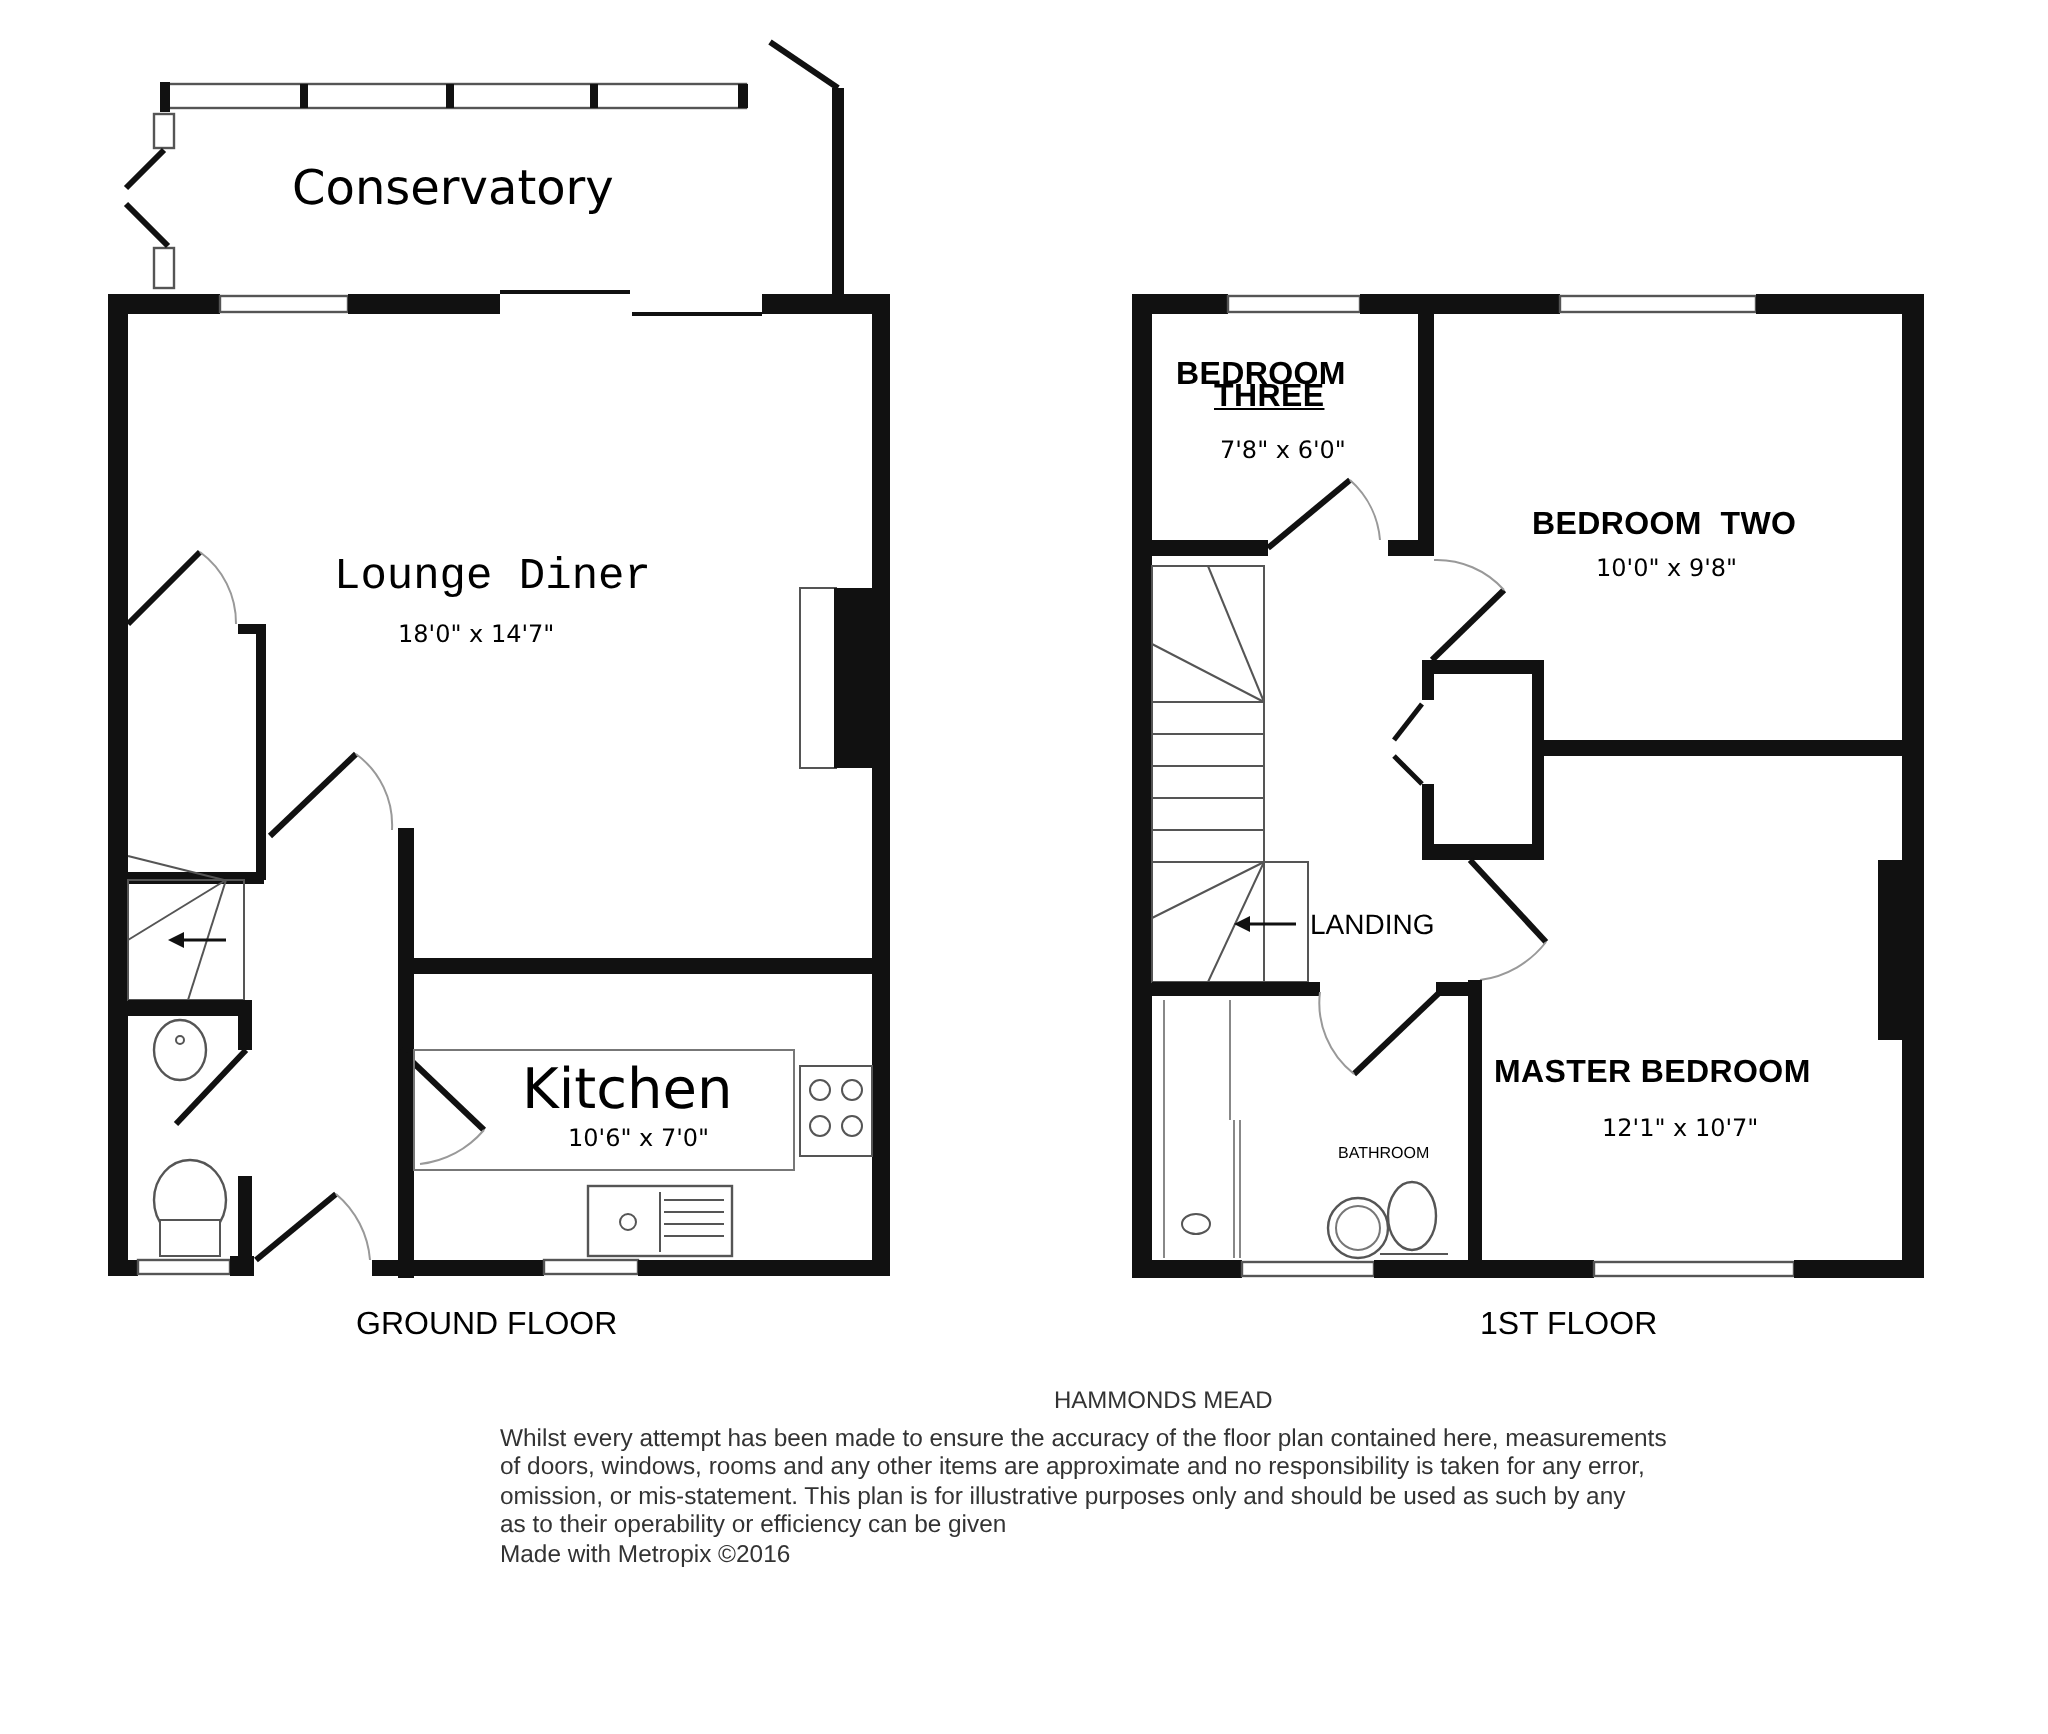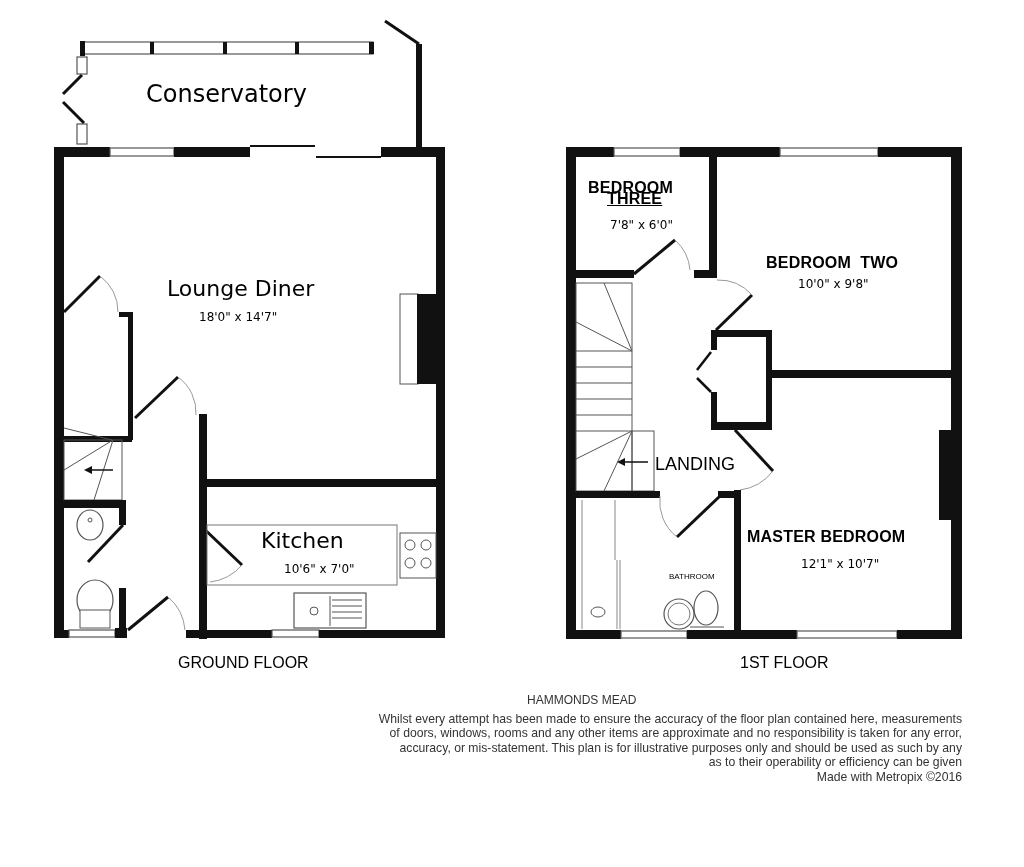--- a/index.html
+++ b/index.html
@@ -2,21 +2,21 @@
 <html><head>
 <meta charset="utf-8">
 <style>
   html,body{margin:0;padding:0;background:#fff;}
   body{width:1024px;height:867px;position:relative;overflow:hidden;font-family:"Liberation Sans",sans-serif;color:#222;}
   svg#plan{position:absolute;left:0;top:0;}
   .lbl{position:absolute;white-space:nowrap;color:#000000;}
   .room-serif{font-family:"DejaVu Sans",sans-serif;}
   .cap{font-family:"Liberation Sans",sans-serif;font-weight:bold;letter-spacing:0.2px;}
   .dim{font-family:"DejaVu Sans",sans-serif;font-size:12px;}
-  .disclaimer{position:absolute;left:250px;top:712px;width:712px;text-align:right;font-size:12.2px;line-height:14.4px;color:#333;}
+  .disclaimer{position:absolute;left:250px;top:712px;width:712px;text-align:left;font-size:12.2px;line-height:14.4px;color:#333;}
   .disclaimer div{white-space:nowrap;}
 </style>
 </head>
 <body>
 
 <svg id="plan" width="1024" height="867" viewBox="0 0 1024 867" xmlns="http://www.w3.org/2000/svg">
 
   <g>
 
     <g>
@@ -181,44 +181,44 @@
 
     <circle cx="679" cy="614" r="15" fill="#fff" stroke="#555" stroke-width="1.2"></circle>
     <circle cx="679" cy="614" r="11" fill="none" stroke="#777"></circle>
     <ellipse cx="706" cy="608" rx="12" ry="17" fill="#fff" stroke="#555" stroke-width="1.2"></ellipse>
     <line x1="690" y1="627" x2="724" y2="627" stroke="#555"></line>
   </g>
 </svg>
 
 <div class="lbl room-serif" style="left:146px;top:80px;font-size:24px;">Conservatory</div>
 
-<div class="lbl room-serif" style="left:167px;top:276px;font-size:22px;">Lounge Diner</div>
+<div class="lbl room-serif" style="left:167px;top:276px;font-size:22px;font-family:Liberation Mono, monospace;">Lounge Diner</div>
 <div class="lbl dim" style="left:199px;top:310px;">18'0" x 14'7"</div>
 
-<div class="lbl room-serif" style="left:261px;top:528px;font-size:22px;">Kitchen</div>
+<div class="lbl room-serif" style="left:261px;top:528px;font-size:28px;">Kitchen</div>
 <div class="lbl dim" style="left:284px;top:562px;">10'6" x 7'0"</div>
 
 <div class="lbl" style="left:178px;top:654px;font-size:16px;">GROUND FLOOR</div>
 
 <div class="lbl cap" style="left:588px;top:169px;font-size:16px;margin-top:10px;">BEDROOM</div>
 <div class="lbl cap" style="left:607px;top:190px;font-size:16px;text-decoration:underline;">THREE</div>
 <div class="lbl dim" style="left:610px;top:218px;">7'8" x 6'0"</div>
 
 <div class="lbl cap" style="left:766px;top:254px;font-size:16px;white-space:pre;">BEDROOM  TWO</div>
 <div class="lbl dim" style="left:798px;top:277px;">10'0" x 9'8"</div>
 
-<div class="lbl" style="left:655px;top:454px;font-size:18px;">LANDING</div>
+<div class="lbl" style="left:655px;top:454px;font-size:14px;">LANDING</div>
 
 <div class="lbl" style="left:649px;top:572px;font-size:8px;margin-left:20px;">BATHROOM</div>
 
 <div class="lbl cap" style="left:747px;top:528px;font-size:16px;">MASTER BEDROOM</div>
 <div class="lbl dim" style="left:801px;top:557px;">12'1" x 10'7"</div>
 
 <div class="lbl" style="left:740px;top:654px;font-size:16px;">1ST FLOOR</div>
 
 <div class="lbl" style="left:527px;top:693px;font-size:12px;color:#333;">HAMMONDS MEAD</div>
 <div class="disclaimer">
   <div>Whilst every attempt has been made to ensure the accuracy of the floor plan contained here, measurements</div>
   <div>of doors, windows, rooms and any other items are approximate and no responsibility is taken for any error,</div>
-  <div>accuracy, or mis-statement. This plan is for illustrative purposes only and should be used as such by any</div>
+  <div>omission, or mis-statement. This plan is for illustrative purposes only and should be used as such by any</div>
   <div>as to their operability or efficiency can be given</div>
   <div>Made with Metropix ©2016</div>
 </div>
 
 </body></html>

